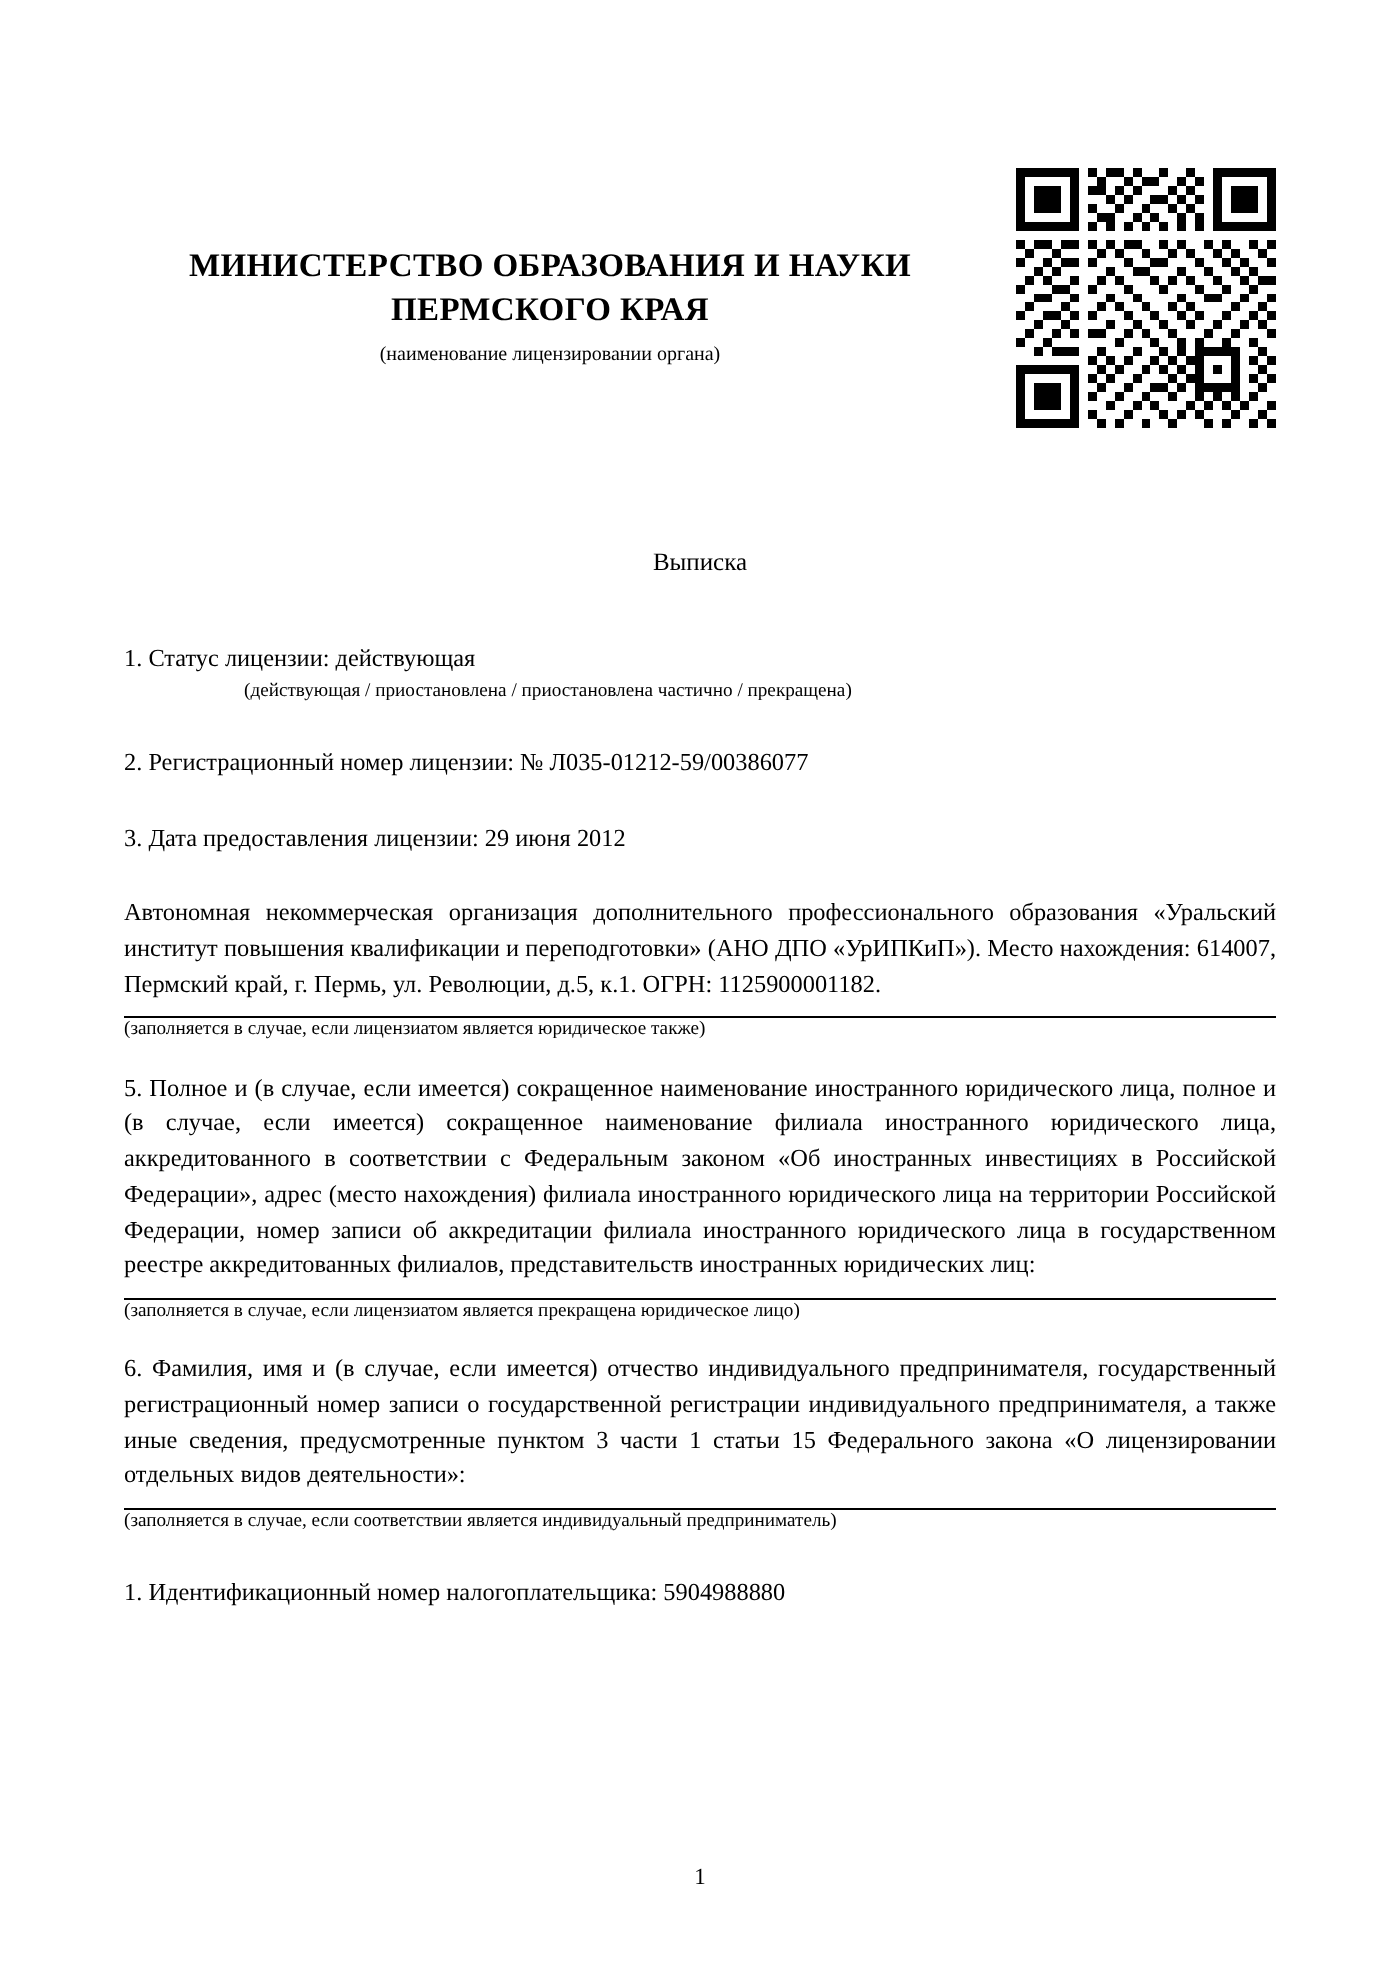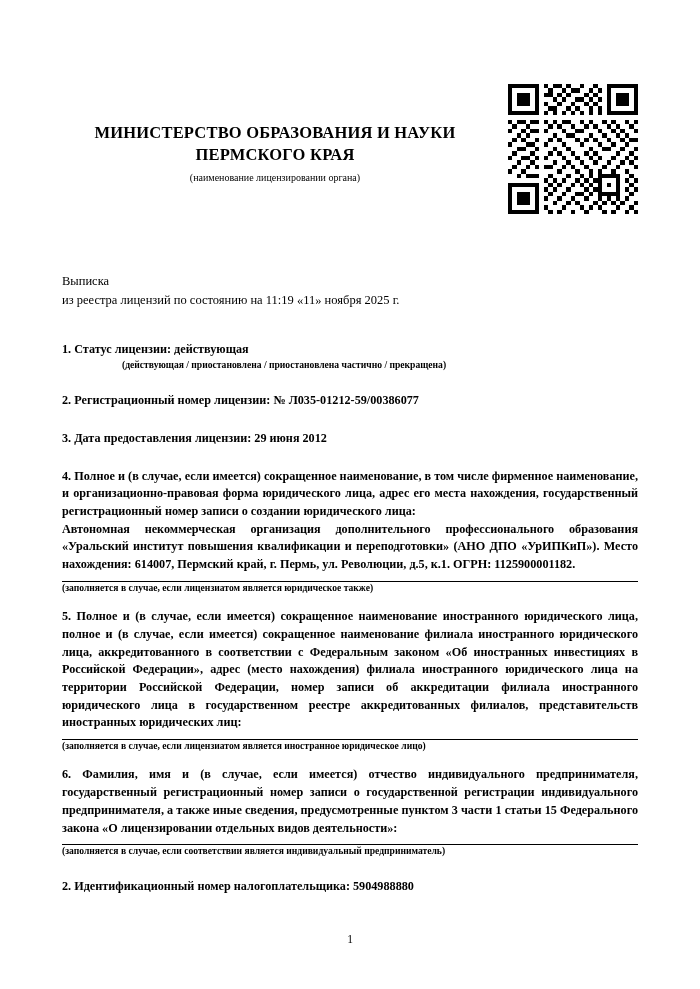--- a/index.html
+++ b/index.html
@@ -47,36 +47,36 @@
   }
   .header .subnote {
     margin-top: 6px;
     font-size: 10px;
     line-height: 1.2;
   }
 
   
   .doc-title {
     margin-top: 88px;
+    text-align: center;
     font-size: 12.5px;
     line-height: 1.55;
   }
   .doc-title .l2 { white-space: nowrap; }
 
   
   .items {
     margin-top: 30px;
     font-size: 12.2px;
     line-height: 1.45;
   }
   .item { margin-bottom: 0; }
   .item p {
     margin: 0;
     text-align: justify;
-    font-weight: bold;
   }
   .item p.nojust { text-align: left; }
   .spacer-20 { height: 20px; }
   .spacer-14 { height: 14px; }
   .caption {
     text-align: center;
     font-size: 9.6px;
     line-height: 1.3;
     margin: 4px 0 0 0;
   }
@@ -399,21 +399,20 @@
   <div class="header">
     <h1>
       <span>МИНИСТЕРСТВО ОБРАЗОВАНИЯ И НАУКИ</span><br>
       <span>ПЕРМСКОГО КРАЯ</span>
     </h1>
     <div class="subnote">(наименование лицензировании органа)</div>
   </div>
 
   <div class="doc-title">
     <div>Выписка</div>
-    <div class="l2">из реестра лицензий по состоянию на 11:19 «11» ноября 2025 г.</div>
   </div>
 
   <div class="items">
 
     <div class="item">
       <p class="nojust">1. Статус лицензии: действующая</p>
       <p class="caption-ind">(действующая / приостановлена / приостановлена частично / прекращена)</p>
     </div>
 
     <div class="spacer-20"></div>
@@ -424,44 +423,43 @@
 
     <div class="spacer-20"></div>
 
     <div class="item">
       <p class="nojust">3. Дата предоставления лицензии: 29 июня 2012</p>
     </div>
 
     <div class="spacer-20"></div>
 
     <div class="item">
-      <p>4. Полное и (в случае, если имеется) сокращенное наименование, в том числе фирменное наименование, и организационно-правовая форма юридического лица, адрес его места нахождения, государственный регистрационный номер записи о создании юридического лица:</p>
       <p>Автономная некоммерческая организация дополнительного профессионального образования «Уральский институт повышения квалификации и переподготовки» (АНО ДПО «УрИПКиП»). Место нахождения: 614007, Пермский край, г. Пермь, ул. Революции, д.5, к.1. ОГРН: 1125900001182.</p>
       <hr class="rule">
       <p class="caption">(заполняется в случае, если лицензиатом является юридическое также)</p>
     </div>
 
     <div class="spacer-14"></div>
 
     <div class="item">
       <p>5. Полное и (в случае, если имеется) сокращенное наименование иностранного юридического лица, полное и (в случае, если имеется) сокращенное наименование филиала иностранного юридического лица, аккредитованного в соответствии с Федеральным законом «Об иностранных инвестициях в Российской Федерации», адрес (место нахождения) филиала иностранного юридического лица на территории Российской Федерации, номер записи об аккредитации филиала иностранного юридического лица в государственном реестре аккредитованных филиалов, представительств иностранных юридических лиц:</p>
       <hr class="rule">
-      <p class="caption">(заполняется в случае, если лицензиатом является иностранное юридическое лицо)</p>
+      <p class="caption">(заполняется в случае, если лицензиатом является прекращена юридическое лицо)</p>
     </div>
 
     <div class="spacer-14"></div>
 
     <div class="item">
       <p>6. Фамилия, имя и (в случае, если имеется) отчество индивидуального предпринимателя, государственный регистрационный номер записи о государственной регистрации индивидуального предпринимателя, а также иные сведения, предусмотренные пунктом 3 части 1 статьи 15 Федерального закона «О лицензировании отдельных видов деятельности»:</p>
       <hr class="rule">
       <p class="caption">(заполняется в случае, если соответствии является индивидуальный предприниматель)</p>
     </div>
 
     <div class="spacer-20"></div>
 
     <div class="item">
-      <p class="nojust">2. Идентификационный номер налогоплательщика: 5904988880</p>
+      <p class="nojust">1. Идентификационный номер налогоплательщика: 5904988880</p>
     </div>
 
   </div>
 
   <div class="footer-page">1</div>
 </div>
 
 </body></html>

